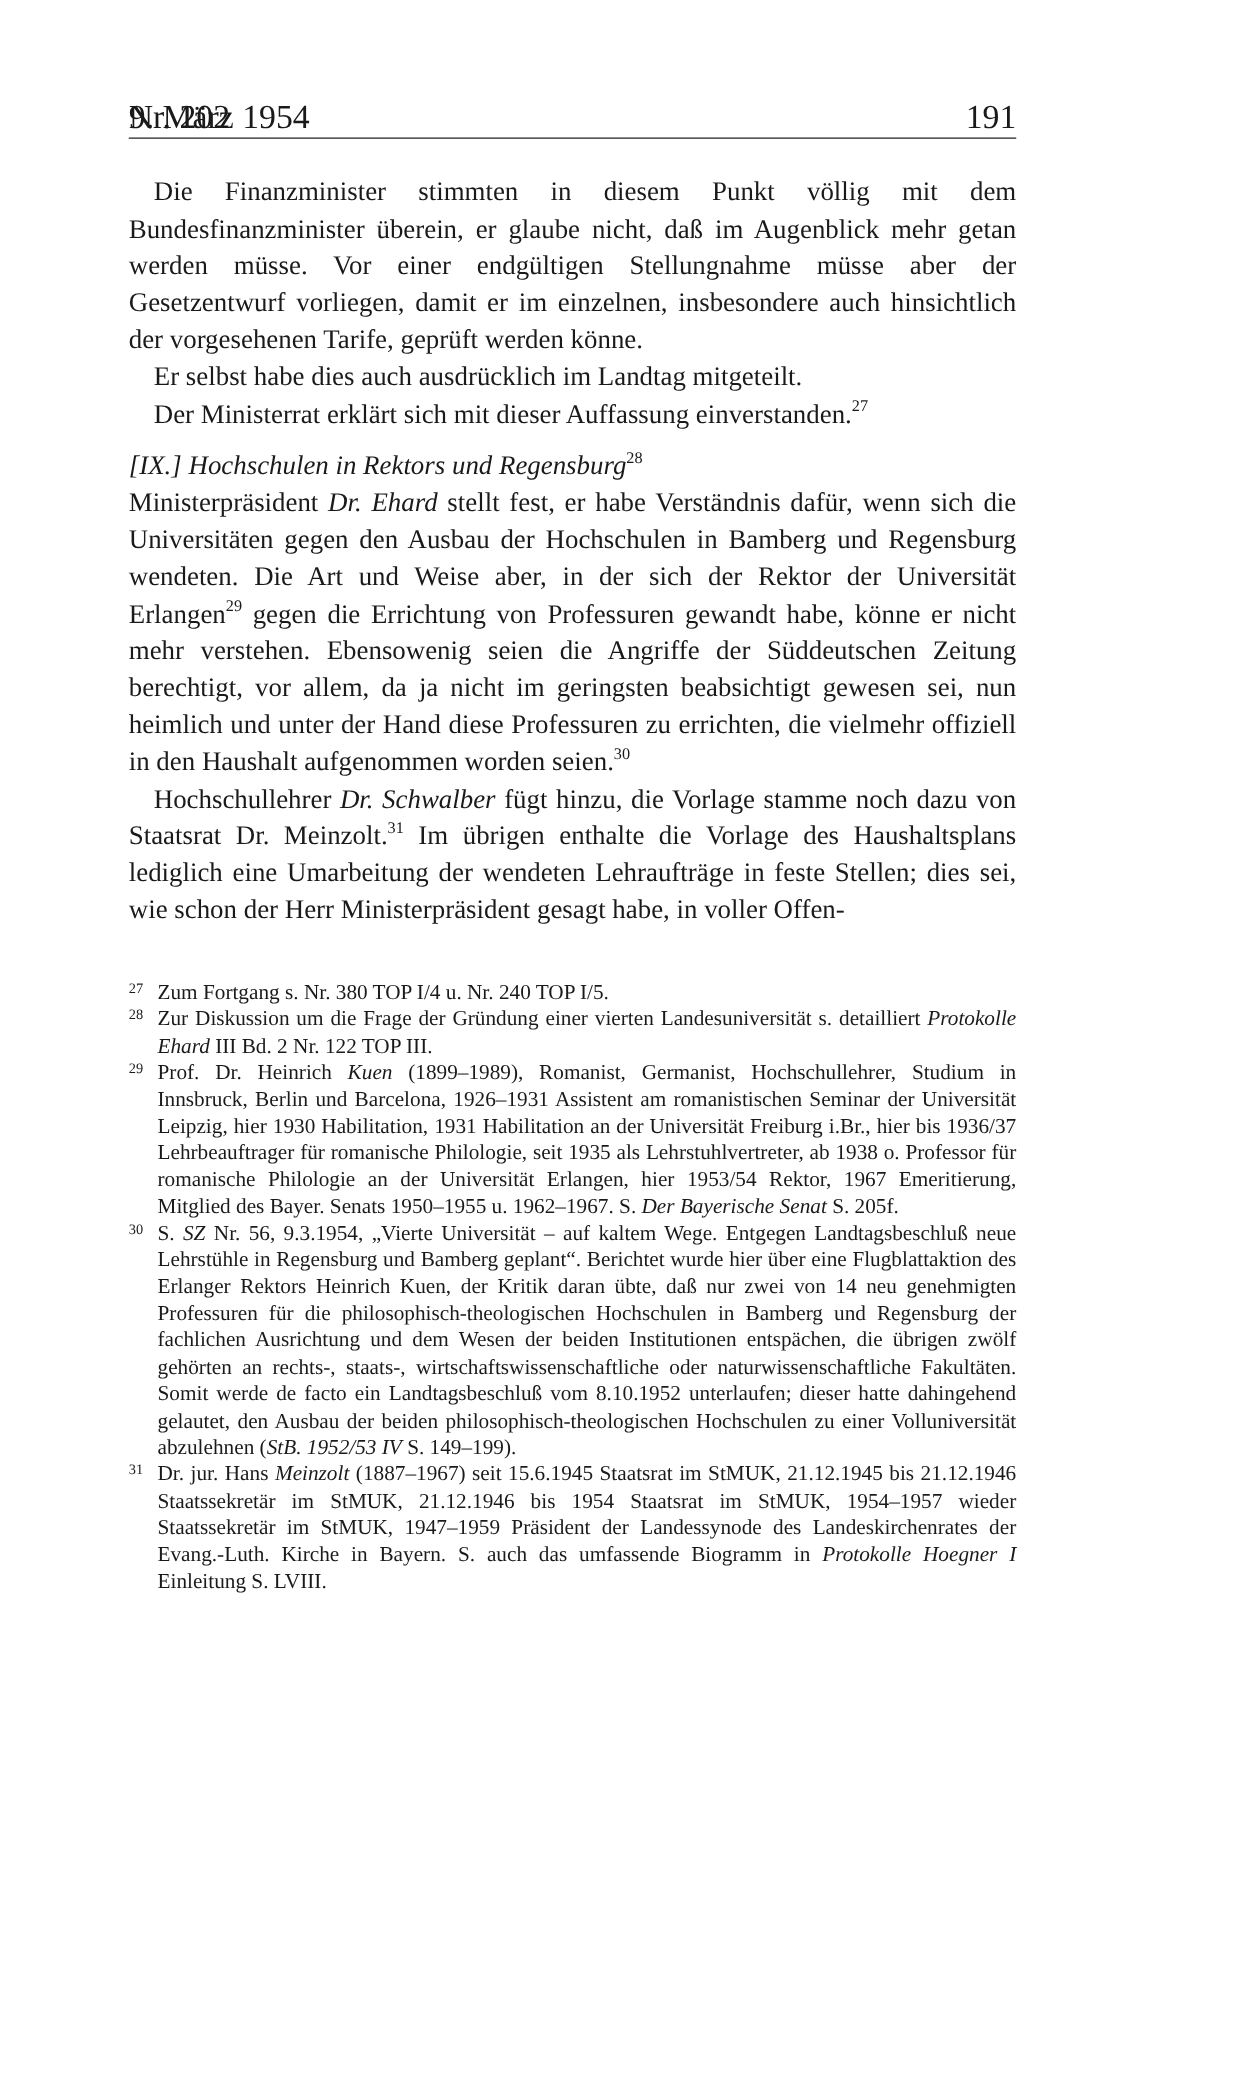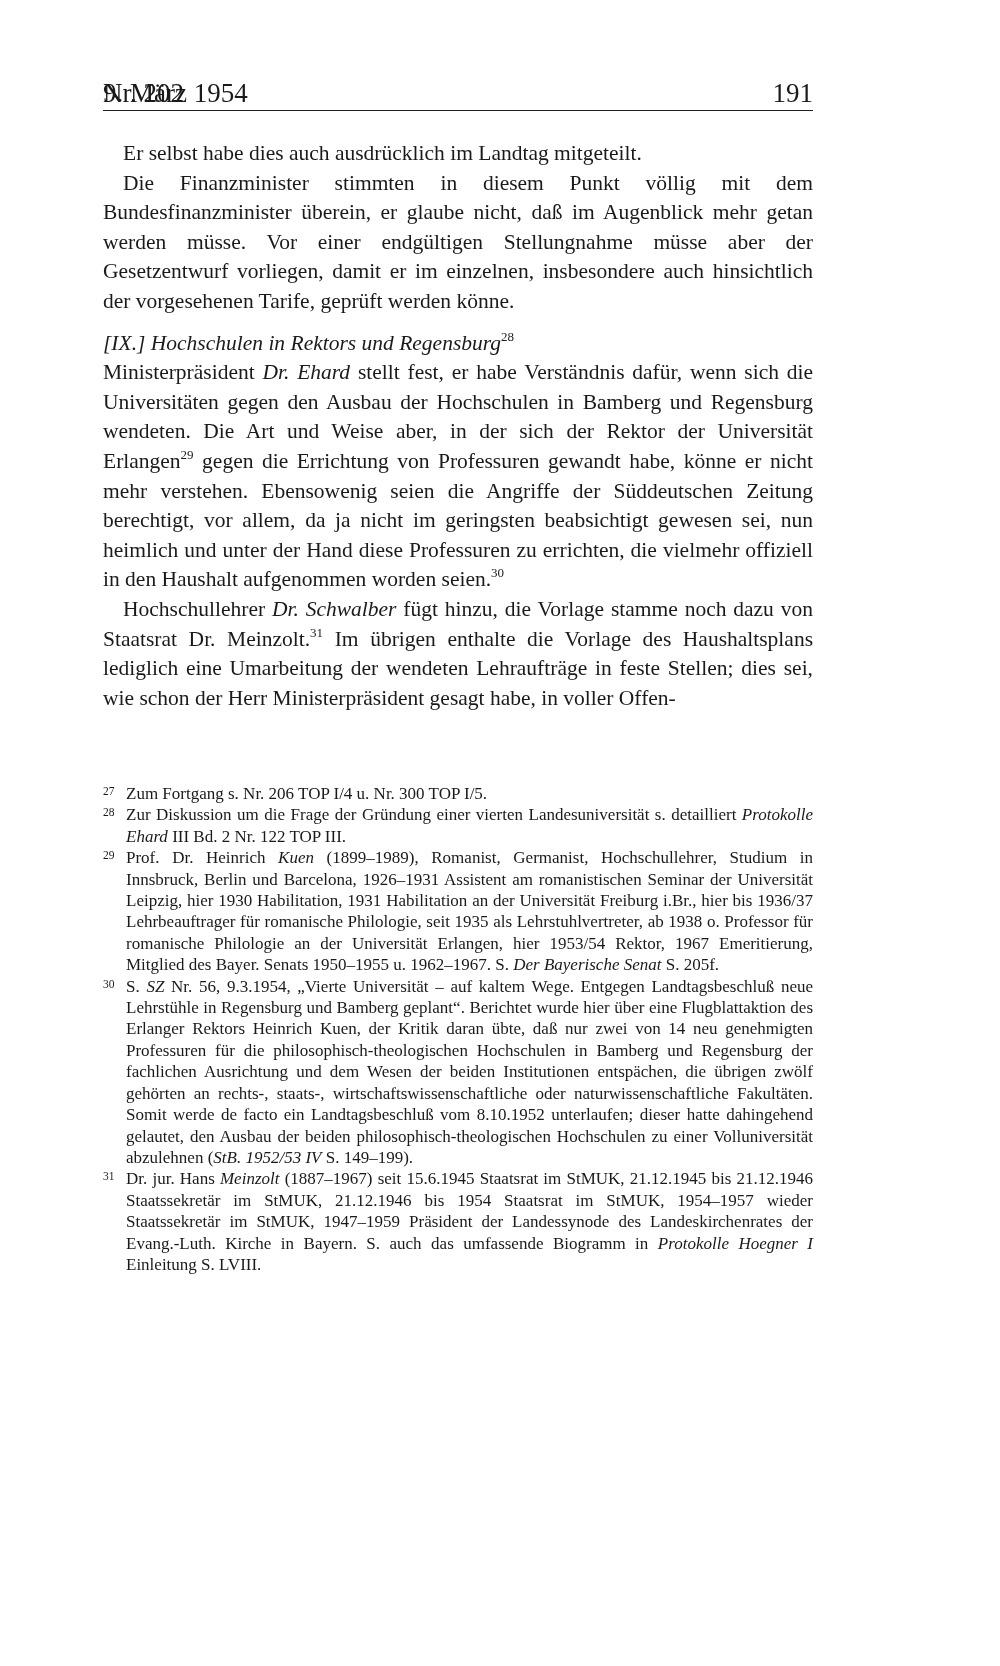--- a/index.html
+++ b/index.html
@@ -27,34 +27,35 @@
 
 <div class="page">
   <div class="running-head">
     <span class="rh-left">Nr. 202</span>
     <span class="rh-center">9. März 1954</span>
     <span class="rh-right">191</span>
   </div>
   <div class="rule"></div>
 
   <div class="body">
+    <p class="indent">Die Finanzminister stimmten in diesem Punkt völlig mit dem Bundesfinanzminister überein, er glaube nicht, daß im Augenblick mehr getan werden müsse. Vor einer endgültigen Stellungnahme müsse aber der Gesetzentwurf vorliegen, damit er im einzelnen, insbesondere auch hinsichtlich der vorgesehenen Tarife, geprüft werden könne.</p>
     <p class="indent">Er selbst habe dies auch ausdrücklich im Landtag mitgeteilt.</p>
-    <p class="indent">Die Finanzminister stimmten in diesem Punkt völlig mit dem Bundesfinanzminister überein, er glaube nicht, daß im Augenblick mehr getan werden müsse. Vor einer endgültigen Stellungnahme müsse aber der Gesetzentwurf vorliegen, damit er im einzelnen, insbesondere auch hinsichtlich der vorgesehenen Tarife, geprüft werden könne.</p>
+    <p class="indent"><span>Der Ministerrat erklärt sich mit dieser Auffassung einverstanden.</span><sup>27</sup></p>
 
     <p class="heading"><i>[IX.]</i> <i>Hochschulen in Rektors und Regensburg</i><sup>28</sup></p>
 
     <p><span>Ministerpräsident </span><i>Dr. Ehard</i><span> stellt fest, er habe Verständnis dafür, wenn sich die Universitäten gegen den Ausbau der Hochschulen in Bamberg und Regensburg wendeten. Die Art und Weise aber, in der sich der Rektor der Universität Erlangen</span><sup>29</sup><span> gegen die Errichtung von Professuren gewandt habe, könne er nicht mehr verstehen. Ebensowenig seien die Angriffe der Süddeutschen Zeitung berechtigt, vor allem, da ja nicht im geringsten beabsichtigt gewesen sei, nun heimlich und unter der Hand diese Professuren zu errichten, die vielmehr offiziell in den Haushalt aufgenommen worden seien.</span><sup>30</sup></p>
 
     <p class="indent"><span>Hochschullehrer </span><i>Dr. Schwalber</i><span> fügt hinzu, die Vorlage stamme noch dazu von Staatsrat Dr. Meinzolt.</span><sup>31</sup><span> Im übrigen enthalte die Vorlage des Haushaltsplans lediglich eine Umarbeitung der wendeten Lehraufträge in feste Stellen; dies sei, wie schon der Herr Ministerpräsident gesagt habe, in voller Offen-</span></p>
   </div>
 </div>
 
 <div class="fn-area">
   <p class="fn">
-    <span class="fn-num">27</span><span>Zum Fortgang s. Nr. 206 TOP I/4 u. Nr. 300 TOP I/5.</span>
+    <span class="fn-num">27</span><span>Zum Fortgang s. Nr. 380 TOP I/4 u. Nr. 240 TOP I/5.</span>
   </p>
   <p class="fn">
     <span class="fn-num">28</span><span>Zur Diskussion um die Frage der Gründung einer vierten Landesuniversität s. detailliert </span><i>Protokolle Ehard</i><span> III Bd. 2 Nr. 122 TOP III.</span>
   </p>
   <p class="fn">
     <span class="fn-num">29</span><span>Prof. Dr. Heinrich </span><i>Kuen</i><span> (1899–1989), Romanist, Germanist, Hochschullehrer, Studium in Innsbruck, Berlin und Barcelona, 1926–1931 Assistent am romanistischen Seminar der Universität Leipzig, hier 1930 Habilitation, 1931 Habilitation an der Universität Freiburg i.Br., hier bis 1936/37 Lehrbeauftrager für romanische Philologie, seit 1935 als Lehrstuhlvertreter, ab 1938 o. Professor für romanische Philologie an der Universität Erlangen, hier 1953/54 Rektor, 1967 Emeritierung, Mitglied des Bayer. Senats 1950–1955 u. 1962–1967. S. </span><i>Der Bayerische Senat</i><span> S. 205f.</span>
   </p>
   <p class="fn">
     <span class="fn-num">30</span><span>S. </span><i>SZ</i><span> Nr. 56, 9.3.1954, „Vierte Universität – auf kaltem Wege. Entgegen Landtagsbeschluß neue Lehrstühle in Regensburg und Bamberg geplant“. Berichtet wurde hier über eine Flugblattaktion des Erlanger Rektors Heinrich Kuen, der Kritik daran übte, daß nur zwei von 14 neu genehmigten Professuren für die philosophisch-theologischen Hochschulen in Bamberg und Regensburg der fachlichen Ausrichtung und dem Wesen der beiden Institutionen entspächen, die übrigen zwölf gehörten an rechts-, staats-, wirtschaftswissenschaftliche oder naturwissenschaftliche Fakultäten. Somit werde de facto ein Landtagsbeschluß vom 8.10.1952 unterlaufen; dieser hatte dahingehend gelautet, den Ausbau der beiden philosophisch-theologischen Hochschulen zu einer Volluniversität abzulehnen (</span><i>StB. 1952/53 IV</i><span> S. 149–199).</span>
   </p>

